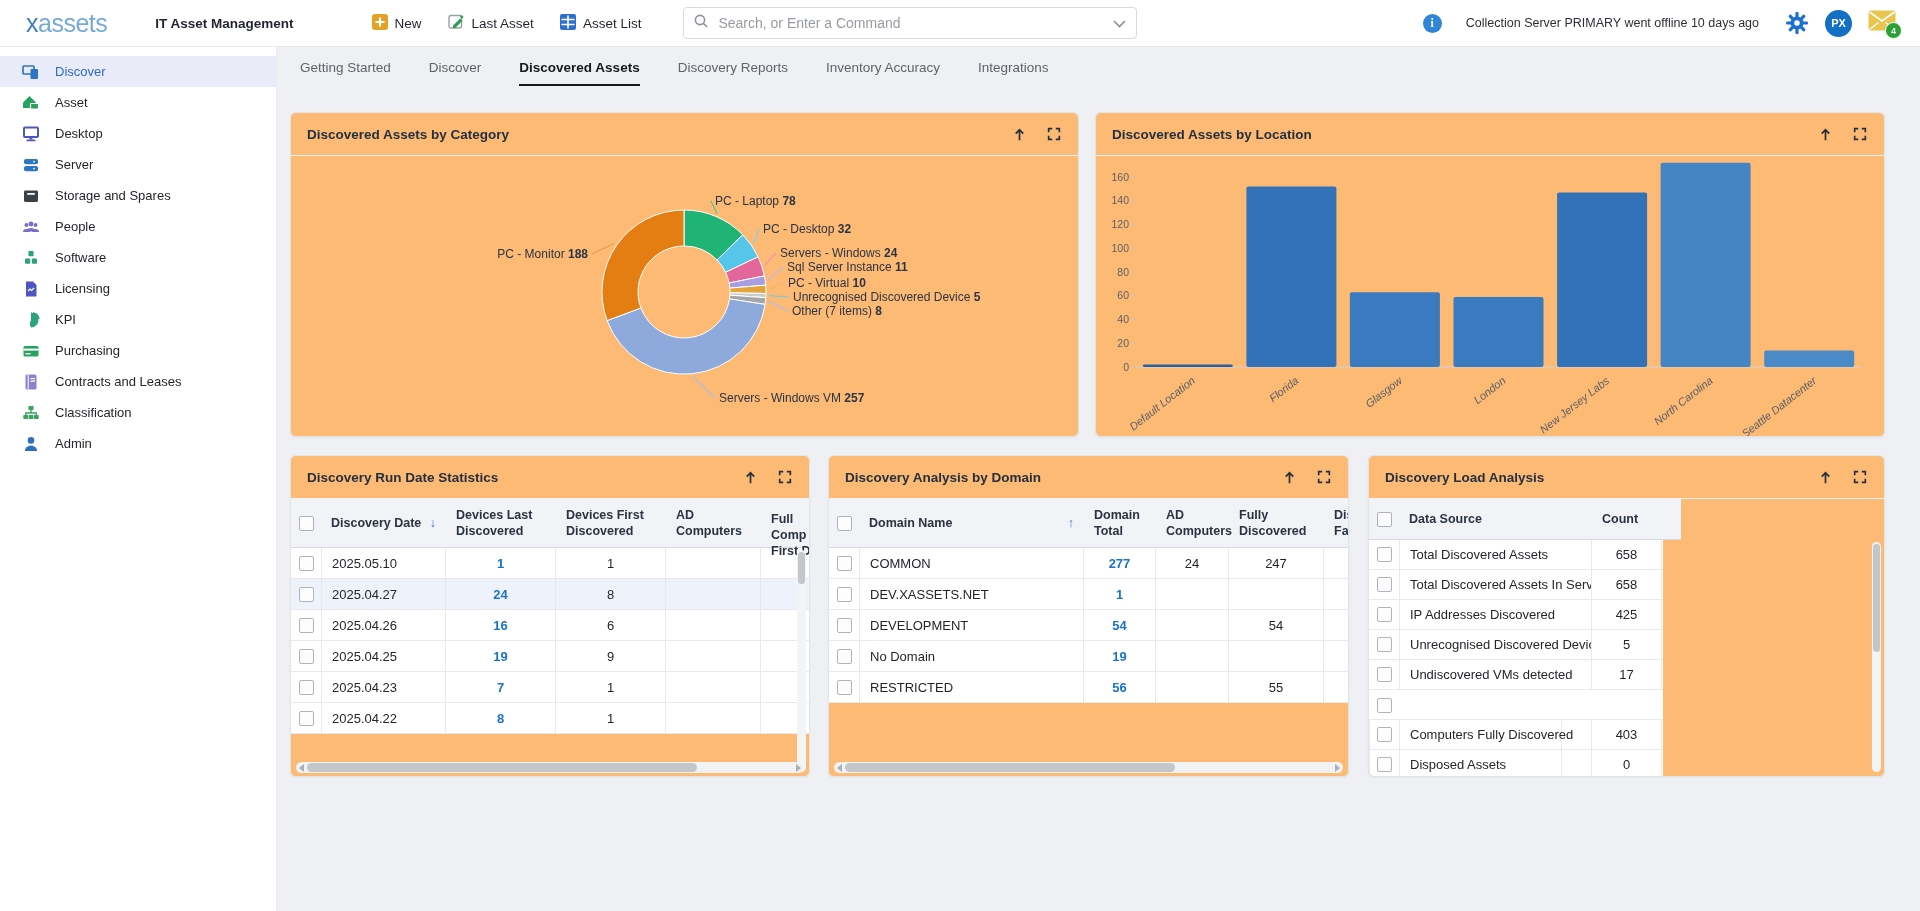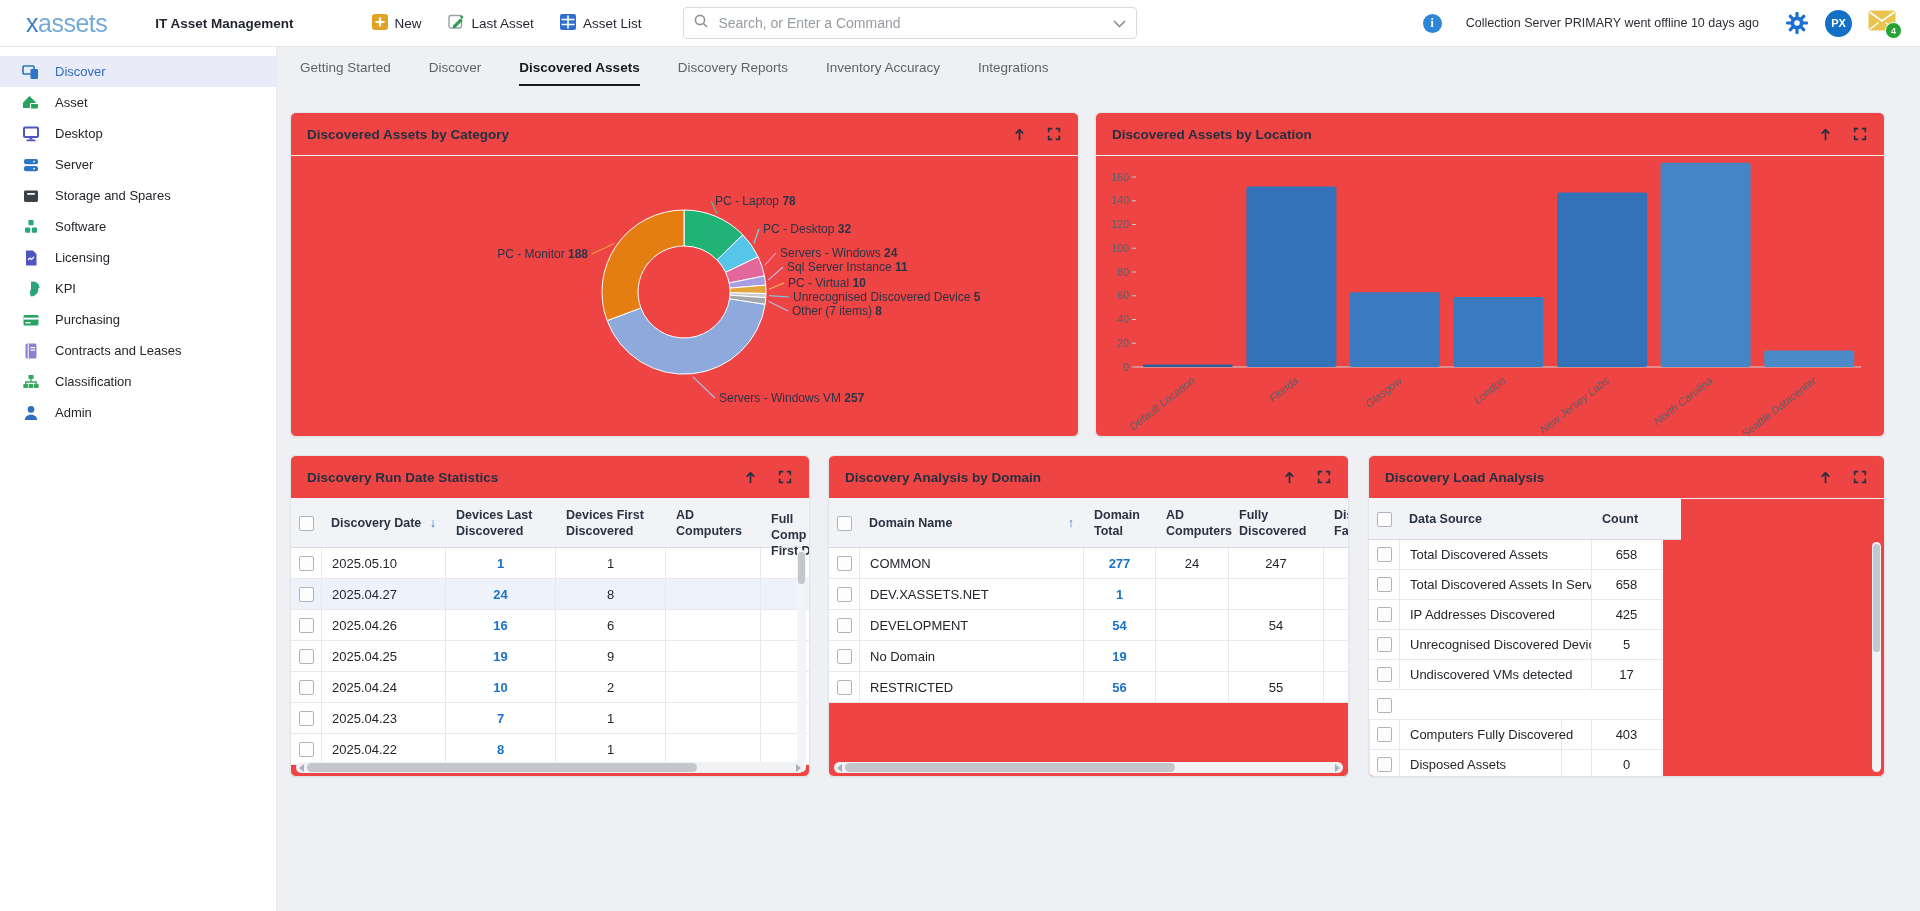--- a/index.html
+++ b/index.html
@@ -33,21 +33,21 @@
            border-right:1px solid #e8eaed;padding-top:10px;z-index:4;}
   .side-item{height:31px;display:flex;align-items:center;gap:15px;padding-left:22px;
              font-size:13px;color:#23262b;cursor:pointer;}
   .side-item.active{background:#e9ebf9;color:#2e6bc6;}
   .side-item .sicon{width:18px;height:18px;flex:0 0 18px;display:flex;}
   
   .main{position:absolute;left:276px;top:46px;right:0;bottom:0;}
   .tabs{position:absolute;left:24px;top:14px;display:flex;gap:38px;}
   .tab{font-size:13.5px;color:#5f6368;padding-bottom:9px;cursor:pointer;border-bottom:2px solid transparent;}
   .tab.active{color:#17191d;font-weight:700;border-bottom:2px solid #17191d;}
-  .panel{position:absolute;background:#ef4444;border:1px solid #e2e4e8;border-radius:6px;
+  .panel{position:absolute;background:#fdba74;border:1px solid #e2e4e8;border-radius:6px;
          box-shadow:0 1px 2px rgba(0,0,0,.05);overflow:hidden;}
   .panel-head{height:42px;display:flex;align-items:center;padding:0 16px;border-bottom:1px solid #eef0f2;}
   .panel-title{font-size:13.5px;font-weight:700;color:#243040;}
   .panel-tools{margin-left:auto;display:flex;gap:18px;align-items:center;}
   .ptool{cursor:pointer;display:flex;}
   
   .thead{display:flex;background:#f2f3f7;color:#2a3342;font-weight:700;font-size:12.5px;
          align-items:center;border-bottom:1px solid #d6d9de;}
   .thead .hcell{padding:6px 10px;box-sizing:border-box;line-height:1.3;}
   .cbx{width:13px;height:13px;border:1px solid #aeb4bd;border-radius:2px;background:#fdfdfe;
@@ -183,20 +183,33 @@
       <span>Server</span>
     </div>
     <div class="side-item">
       <span class="sicon">
         <svg width="18" height="18" viewBox="0 0 18 18">
           <rect x="2" y="3.5" width="14" height="11.5" rx="1.4" fill="#3c4148"></rect>
           <rect x="5" y="6" width="8" height="1.8" rx="0.9" fill="#fff"></rect>
         </svg>
       </span>
       <span>Storage and Spares</span>
+    </div>
+    <div class="side-item">
+      <span class="sicon">
+        <svg width="18" height="18" viewBox="0 0 18 18">
+          <circle cx="4.5" cy="7" r="2" fill="#7e6cc9"></circle>
+          <circle cx="13.5" cy="7" r="2" fill="#7e6cc9"></circle>
+          <circle cx="9" cy="6" r="2.4" fill="#7e6cc9"></circle>
+          <path d="M1 14a3.5 3 0 017 0z" fill="#7e6cc9"></path>
+          <path d="M10 14a3.5 3 0 017 0z" fill="#7e6cc9"></path>
+          <path d="M5 13.5a4 3.4 0 018 0z" fill="#7e6cc9"></path>
+        </svg>
+      </span>
+      <span>People</span>
     </div>
     <div class="side-item">
       <span class="sicon">
         <svg width="18" height="18" viewBox="0 0 18 18">
           <rect x="6.4" y="2" width="5.2" height="5.2" rx="1" fill="#2ba578"></rect>
           <rect x="3" y="9.5" width="5.2" height="5.2" rx="1" fill="#2ba578"></rect>
           <rect x="9.8" y="9.5" width="5.2" height="5.2" rx="1" fill="#2ba578"></rect>
         </svg>
       </span>
       <span>Software</span>
@@ -461,32 +474,20 @@
             <span class="lnk">19</span>
           </span>
           <span class="tcell center" style="width:110px;flex:0 0 110px;">9</span>
           <span class="tcell center" style="width:95px;flex:0 0 95px;">&nbsp;</span>
           <span class="tcell center" style="width:80px;flex:0 0 80px;">&nbsp;</span>
         </div>
         <div class="trow" style="height: 30px;">
           <span class="cb-cell">
             <span class="cbx"></span>
           </span>
-          <span class="tcell first" style="width:125px;flex:0 0 125px;">2025.04.24</span>
-          <span class="tcell center" style="width:110px;flex:0 0 110px;">
-            <span class="lnk">10</span>
-          </span>
-          <span class="tcell center" style="width:110px;flex:0 0 110px;">2</span>
-          <span class="tcell center" style="width:95px;flex:0 0 95px;">&nbsp;</span>
-          <span class="tcell center" style="width:80px;flex:0 0 80px;">&nbsp;</span>
-        </div>
-        <div class="trow" style="height: 30px;">
-          <span class="cb-cell">
-            <span class="cbx"></span>
-          </span>
           <span class="tcell first" style="width:125px;flex:0 0 125px;">2025.04.23</span>
           <span class="tcell center" style="width:110px;flex:0 0 110px;">
             <span class="lnk">7</span>
           </span>
           <span class="tcell center" style="width:110px;flex:0 0 110px;">1</span>
           <span class="tcell center" style="width:95px;flex:0 0 95px;">&nbsp;</span>
           <span class="tcell center" style="width:80px;flex:0 0 80px;">&nbsp;</span>
         </div>
         <div class="trow" style="height: 30px;">
           <span class="cb-cell">

